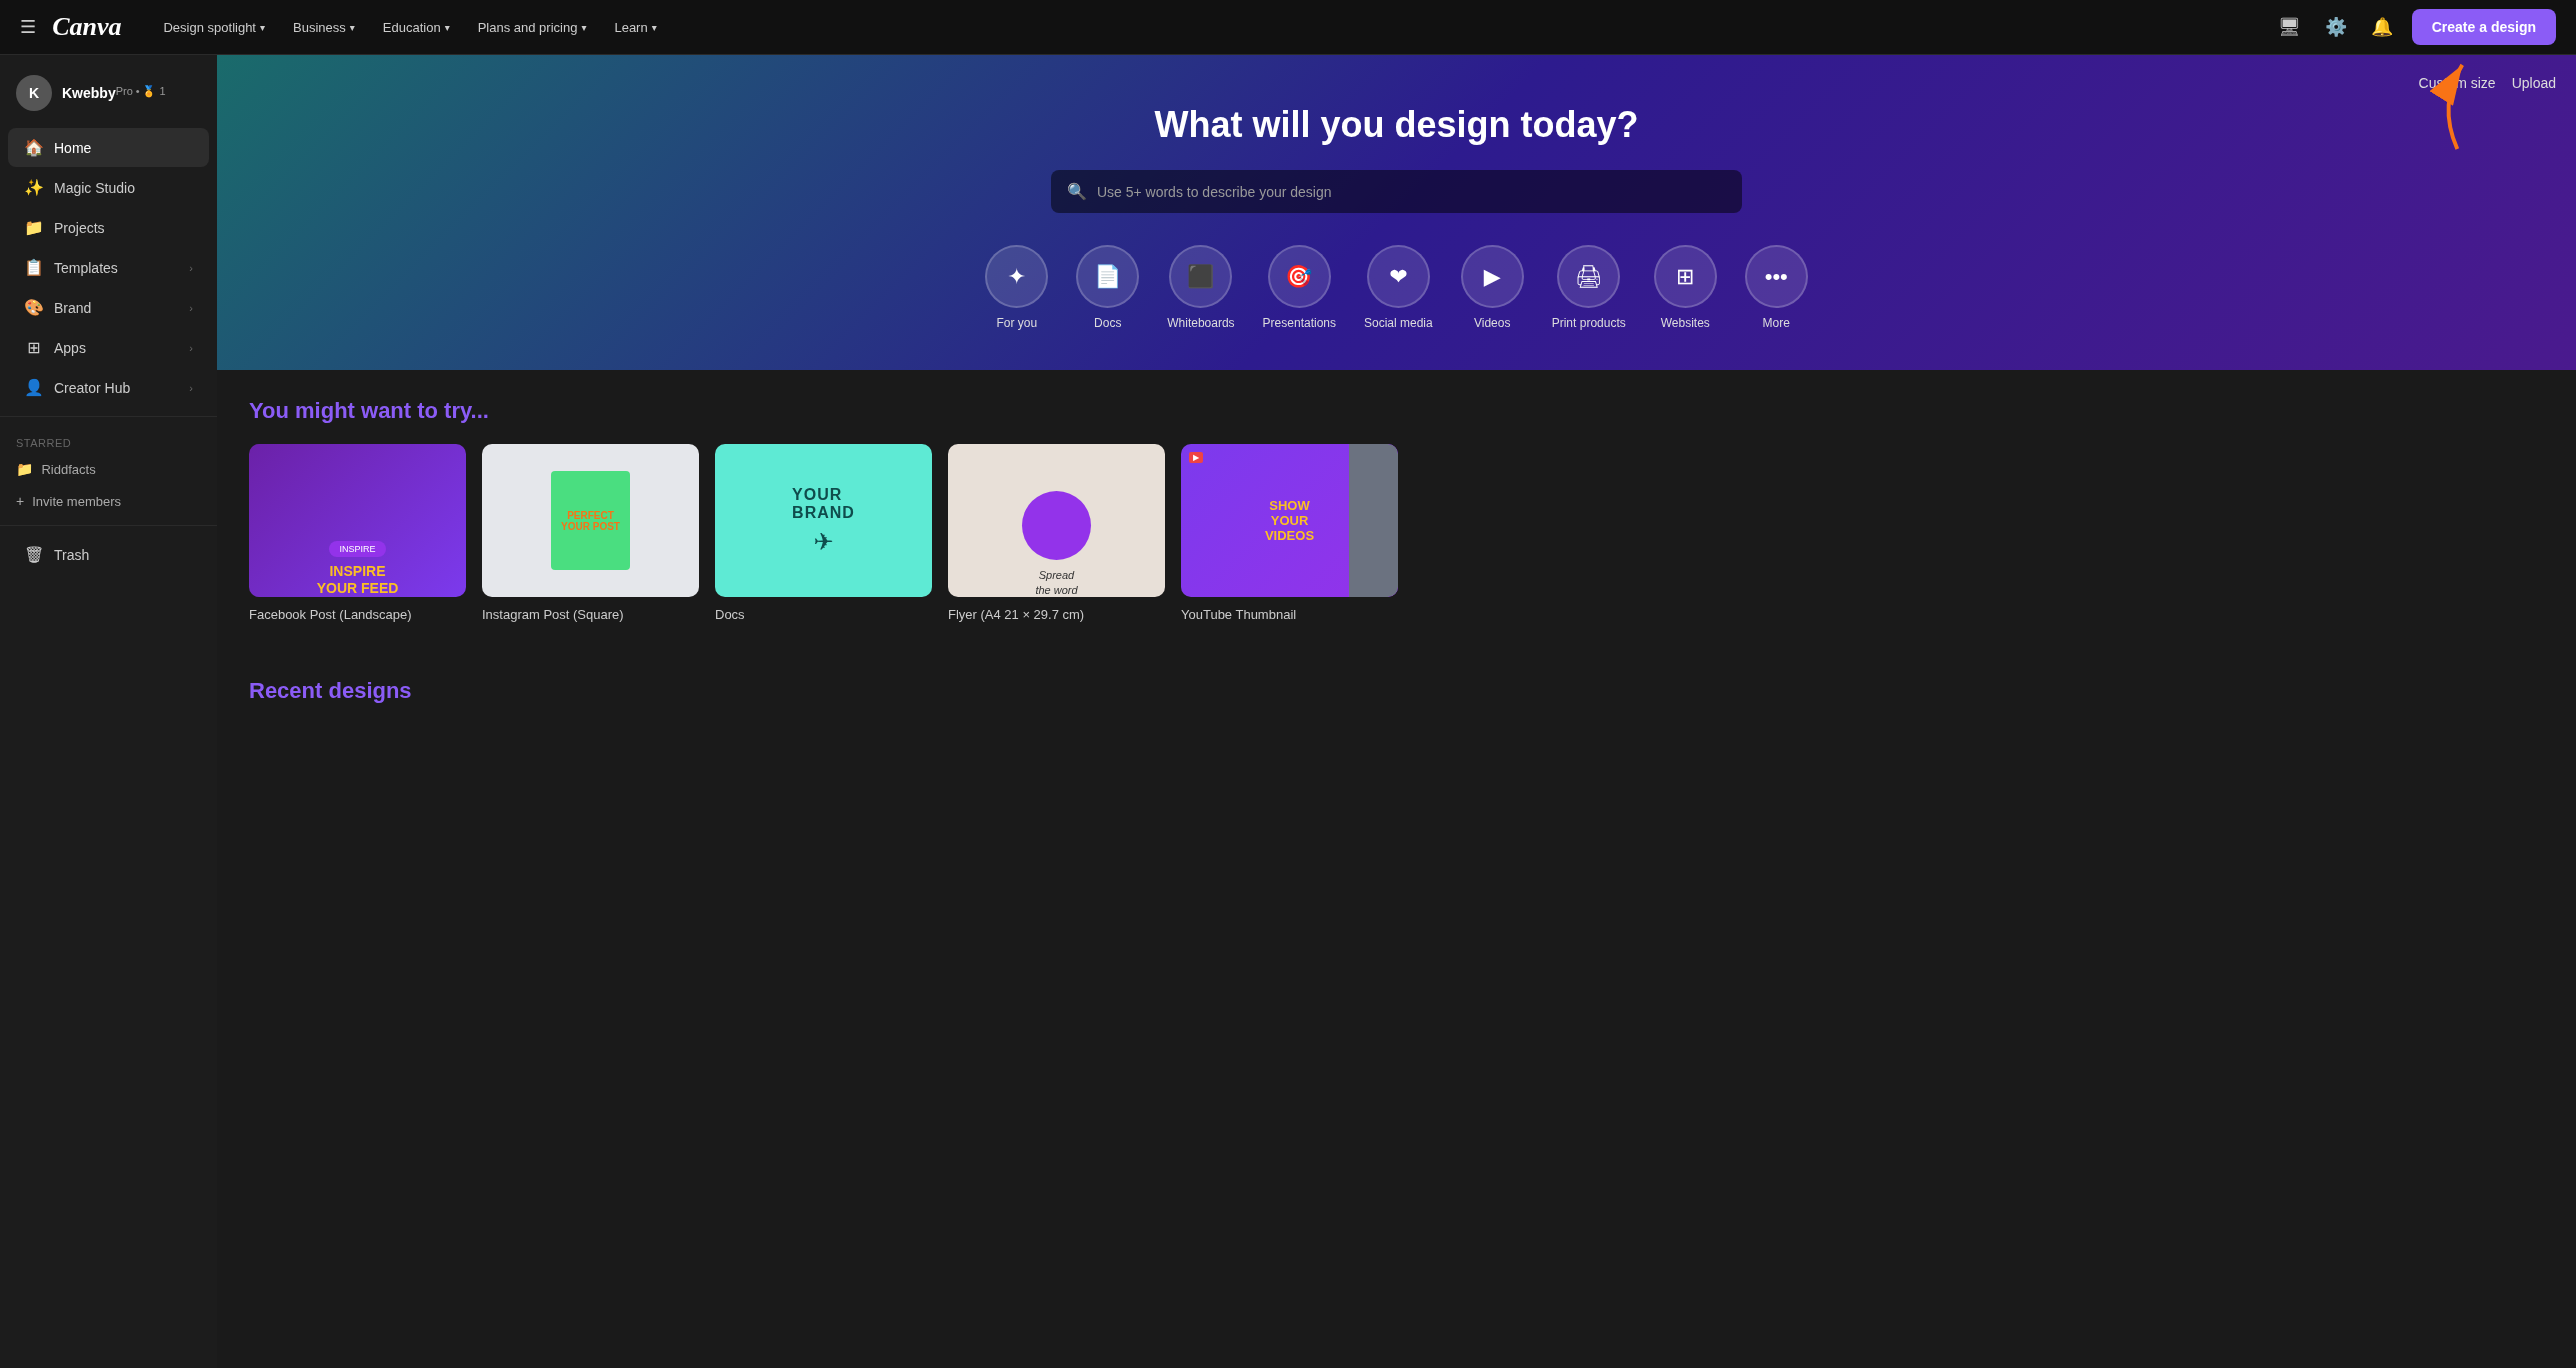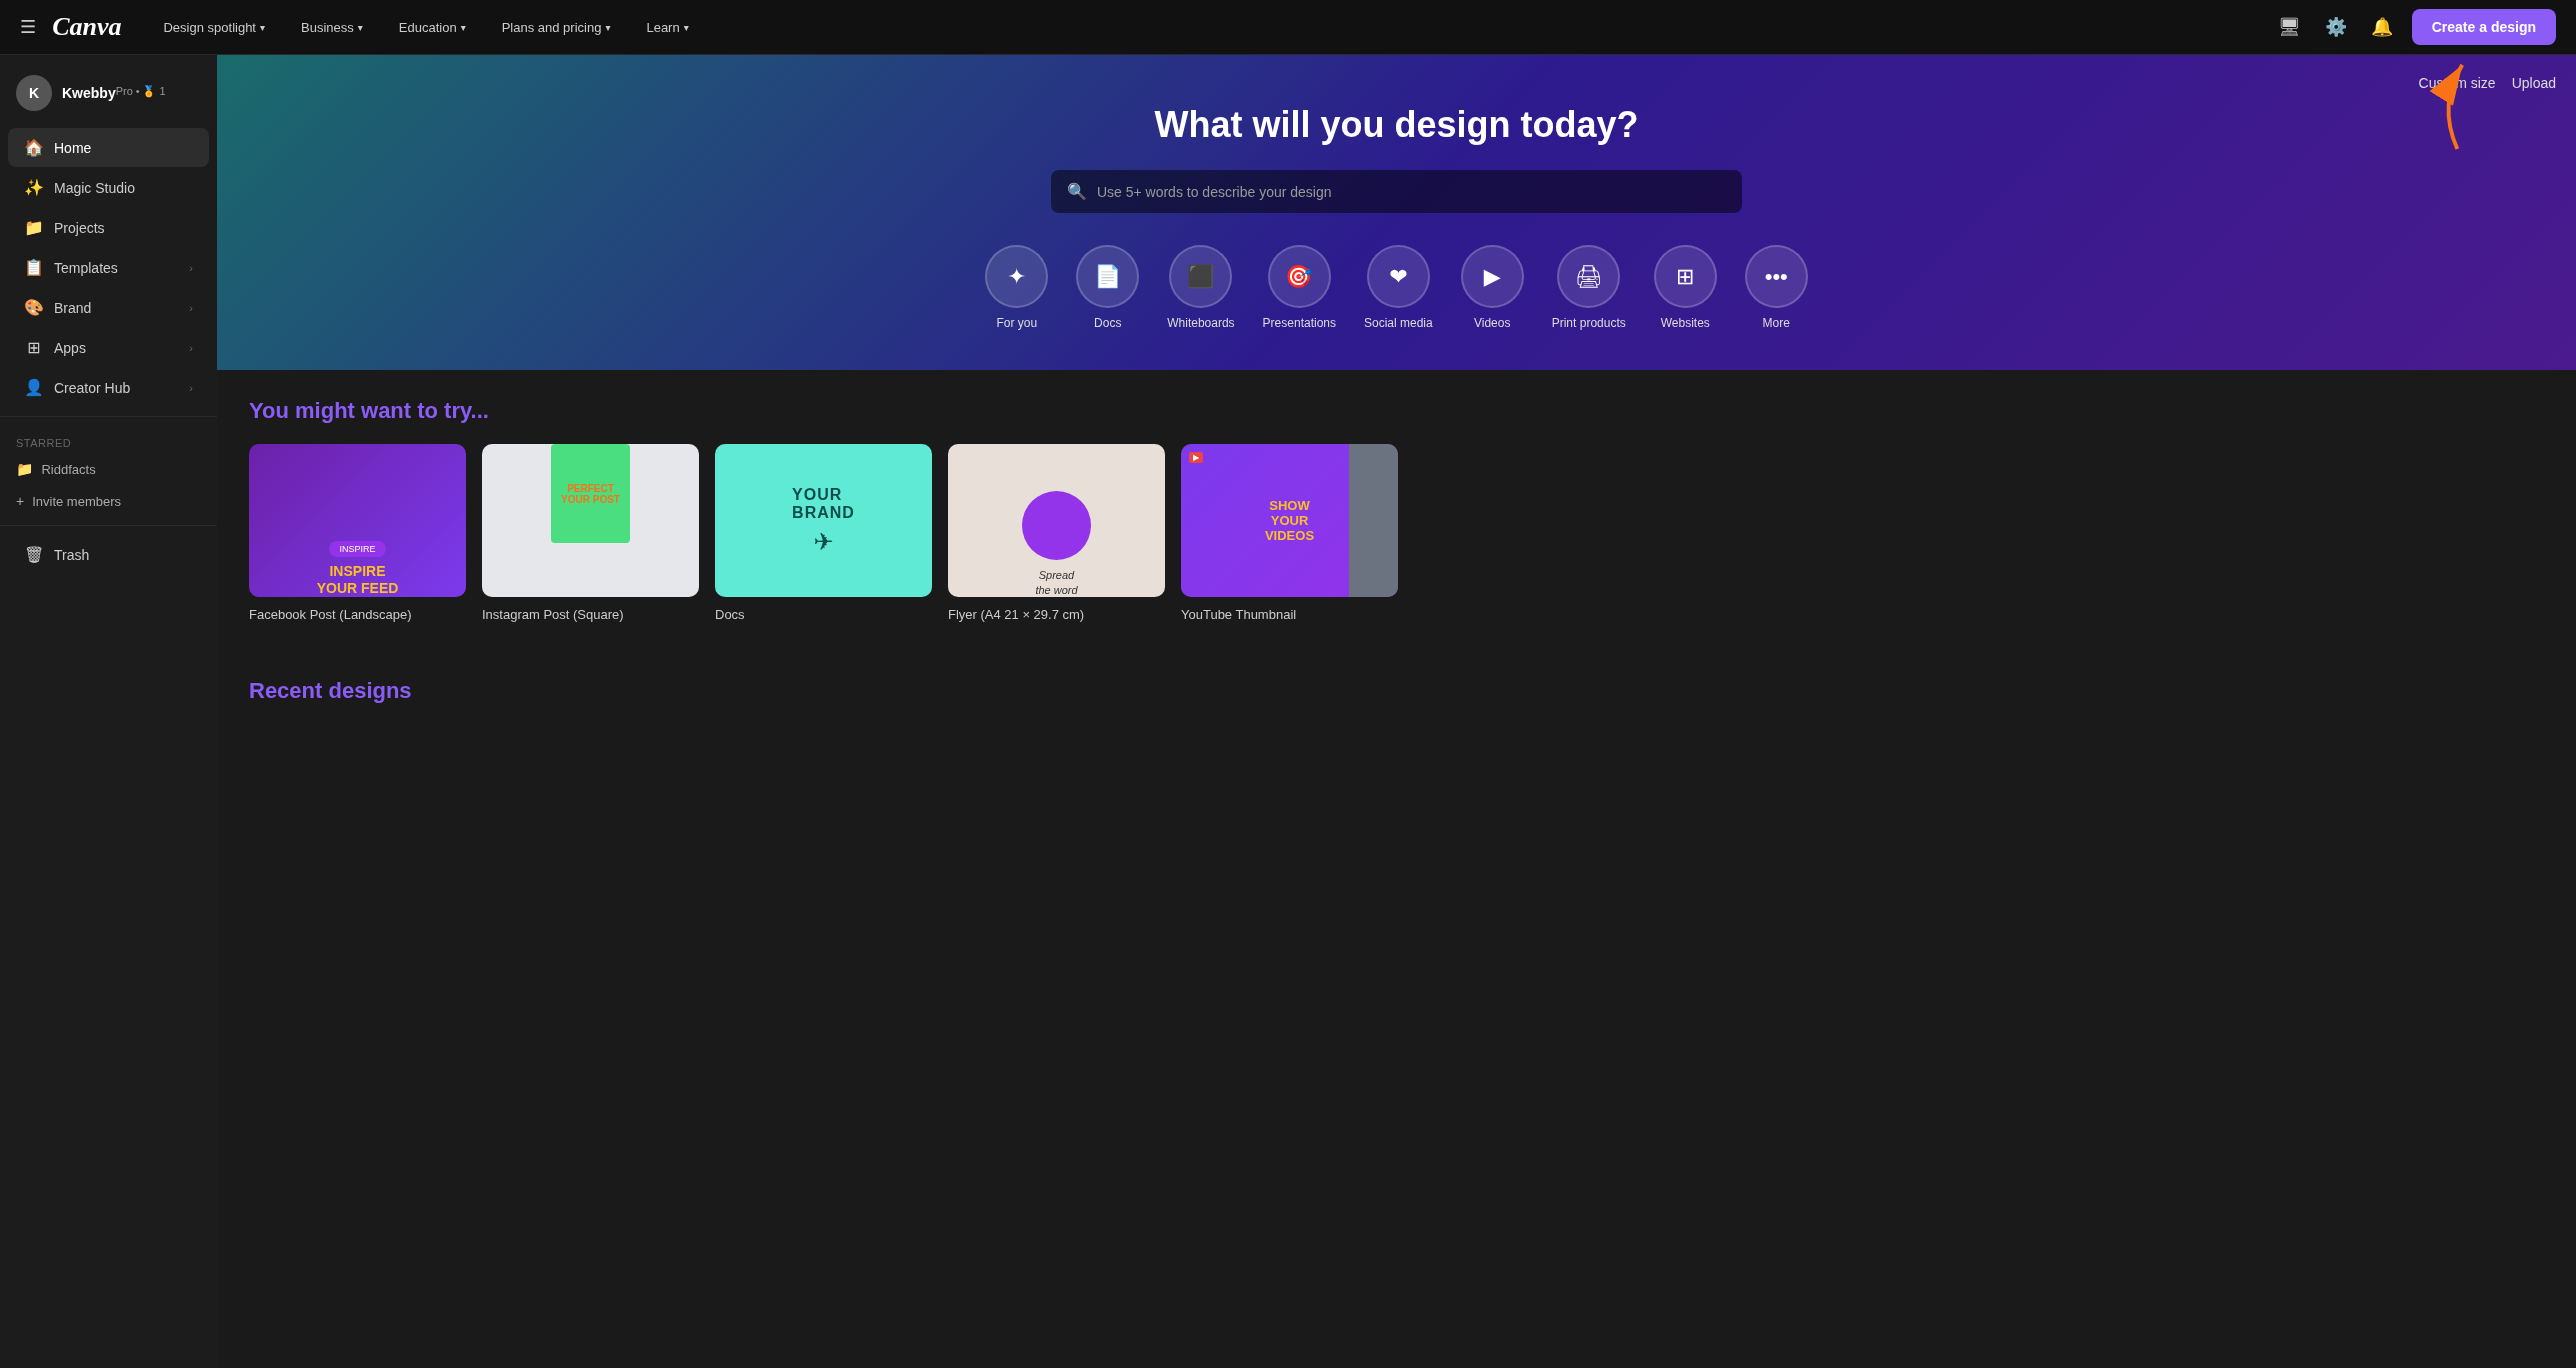--- a/index.html
+++ b/index.html
@@ -11,21 +11,21 @@
       display: flex;
       align-items: center;
       padding: 0 20px;
       height: 55px;
       border-bottom: 1px solid #2a2a2a;
       position: relative;
       z-index: 10;
     }
     .nav-hamburger { font-size: 18px; margin-right: 16px; cursor: pointer; color: #ccc; }
     .nav-logo { font-family: Georgia, serif; font-size: 26px; font-style: italic; font-weight: bold; color: #fff; margin-right: 30px; }
-    .nav-links { display: flex; gap: 12px; flex: 1; }
+    .nav-links { display: flex; gap: 4px; flex: 1; }
     .nav-link {
       color: #ccc; font-size: 13px; padding: 6px 12px; border-radius: 6px;
       cursor: pointer; display: flex; align-items: center; gap: 4px; white-space: nowrap;
     }
     .nav-link-chevron { font-size: 10px; }
     .nav-right { display: flex; align-items: center; gap: 12px; }
     .nav-icon-btn { background: none; border: none; color: #ccc; font-size: 18px; cursor: pointer; padding: 6px; }
     .create-btn {
       background: #8b5cf6; color: #fff; border: none; padding: 10px 20px;
       border-radius: 8px; font-size: 14px; font-weight: 600; cursor: pointer;
@@ -110,21 +110,21 @@
       position: relative;
     }
     .try-card-label { font-size: 13px; color: #ccc; }
 
     
     .card-fb { background: linear-gradient(135deg, #6b21a8, #7c3aed); display: flex; align-items: flex-end; justify-content: center; }
     .card-fb-inner { text-align: center; }
     .card-fb-badge { background: #9333ea; border-radius: 20px; padding: 3px 10px; font-size: 9px; color: #fff; margin-bottom: 6px; display: inline-block; }
     .card-fb-title { font-size: 11px; font-weight: bold; color: #fff; line-height: 1.2; }
 
-    .card-phone { background: #e5e7eb; display: flex; align-items: flex-start; justify-content: center; }
+    .card-phone { background: #e5e7eb; display: flex; align-items: center; justify-content: center; }
     .card-phone-inner { background: #4ade80; border-radius: 4px; width: 79px; height: 99px; display: flex; align-items: center; justify-content: center; text-align: center; padding: 6px; }
     .card-phone-text { font-size: 9px; font-weight: bold; color: #1a1a1a; }
 
     .card-logo { background: #5eead4; display: flex; align-items: center; justify-content: center; flex-direction: column; gap: 6px; }
     .card-logo-title { font-size: 16px; font-weight: 900; color: #0f4c4c; letter-spacing: 1px; }
 
     .card-flyer { background: #e8e0d8; display: flex; align-items: flex-end; justify-content: center; }
     .card-flyer-inner { text-align: center; }
     .card-flyer-title { font-size: 11px; font-style: italic; color: #333; line-height: 1.3; }
 

